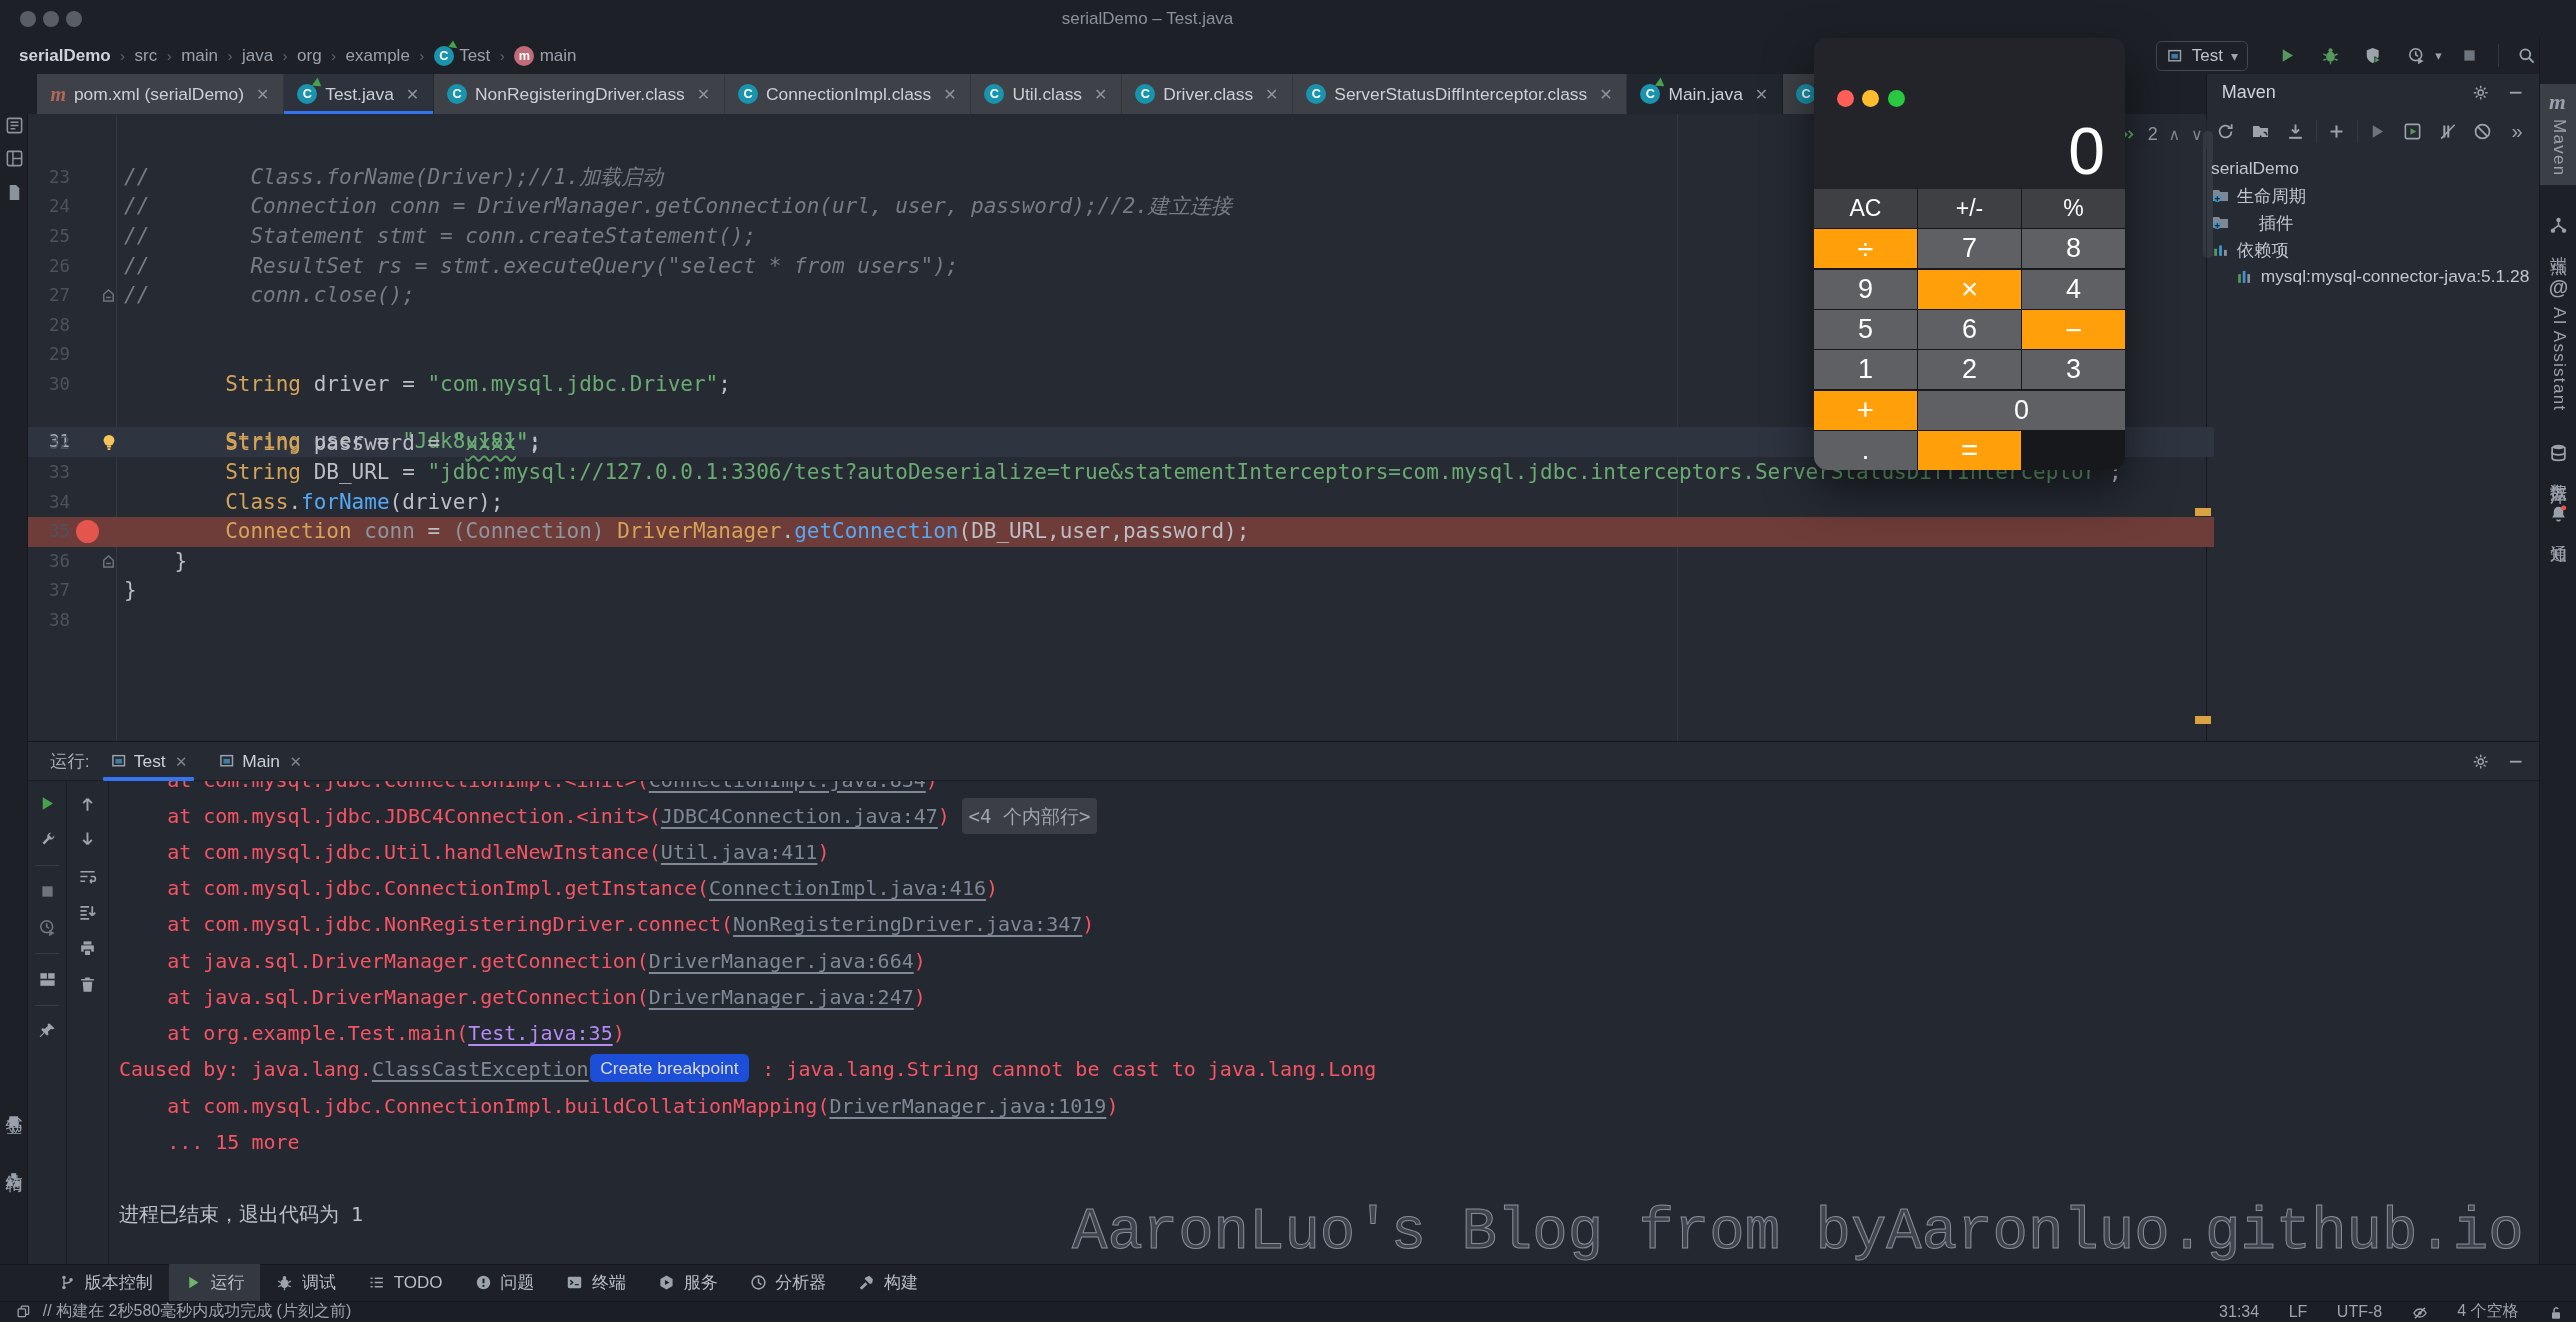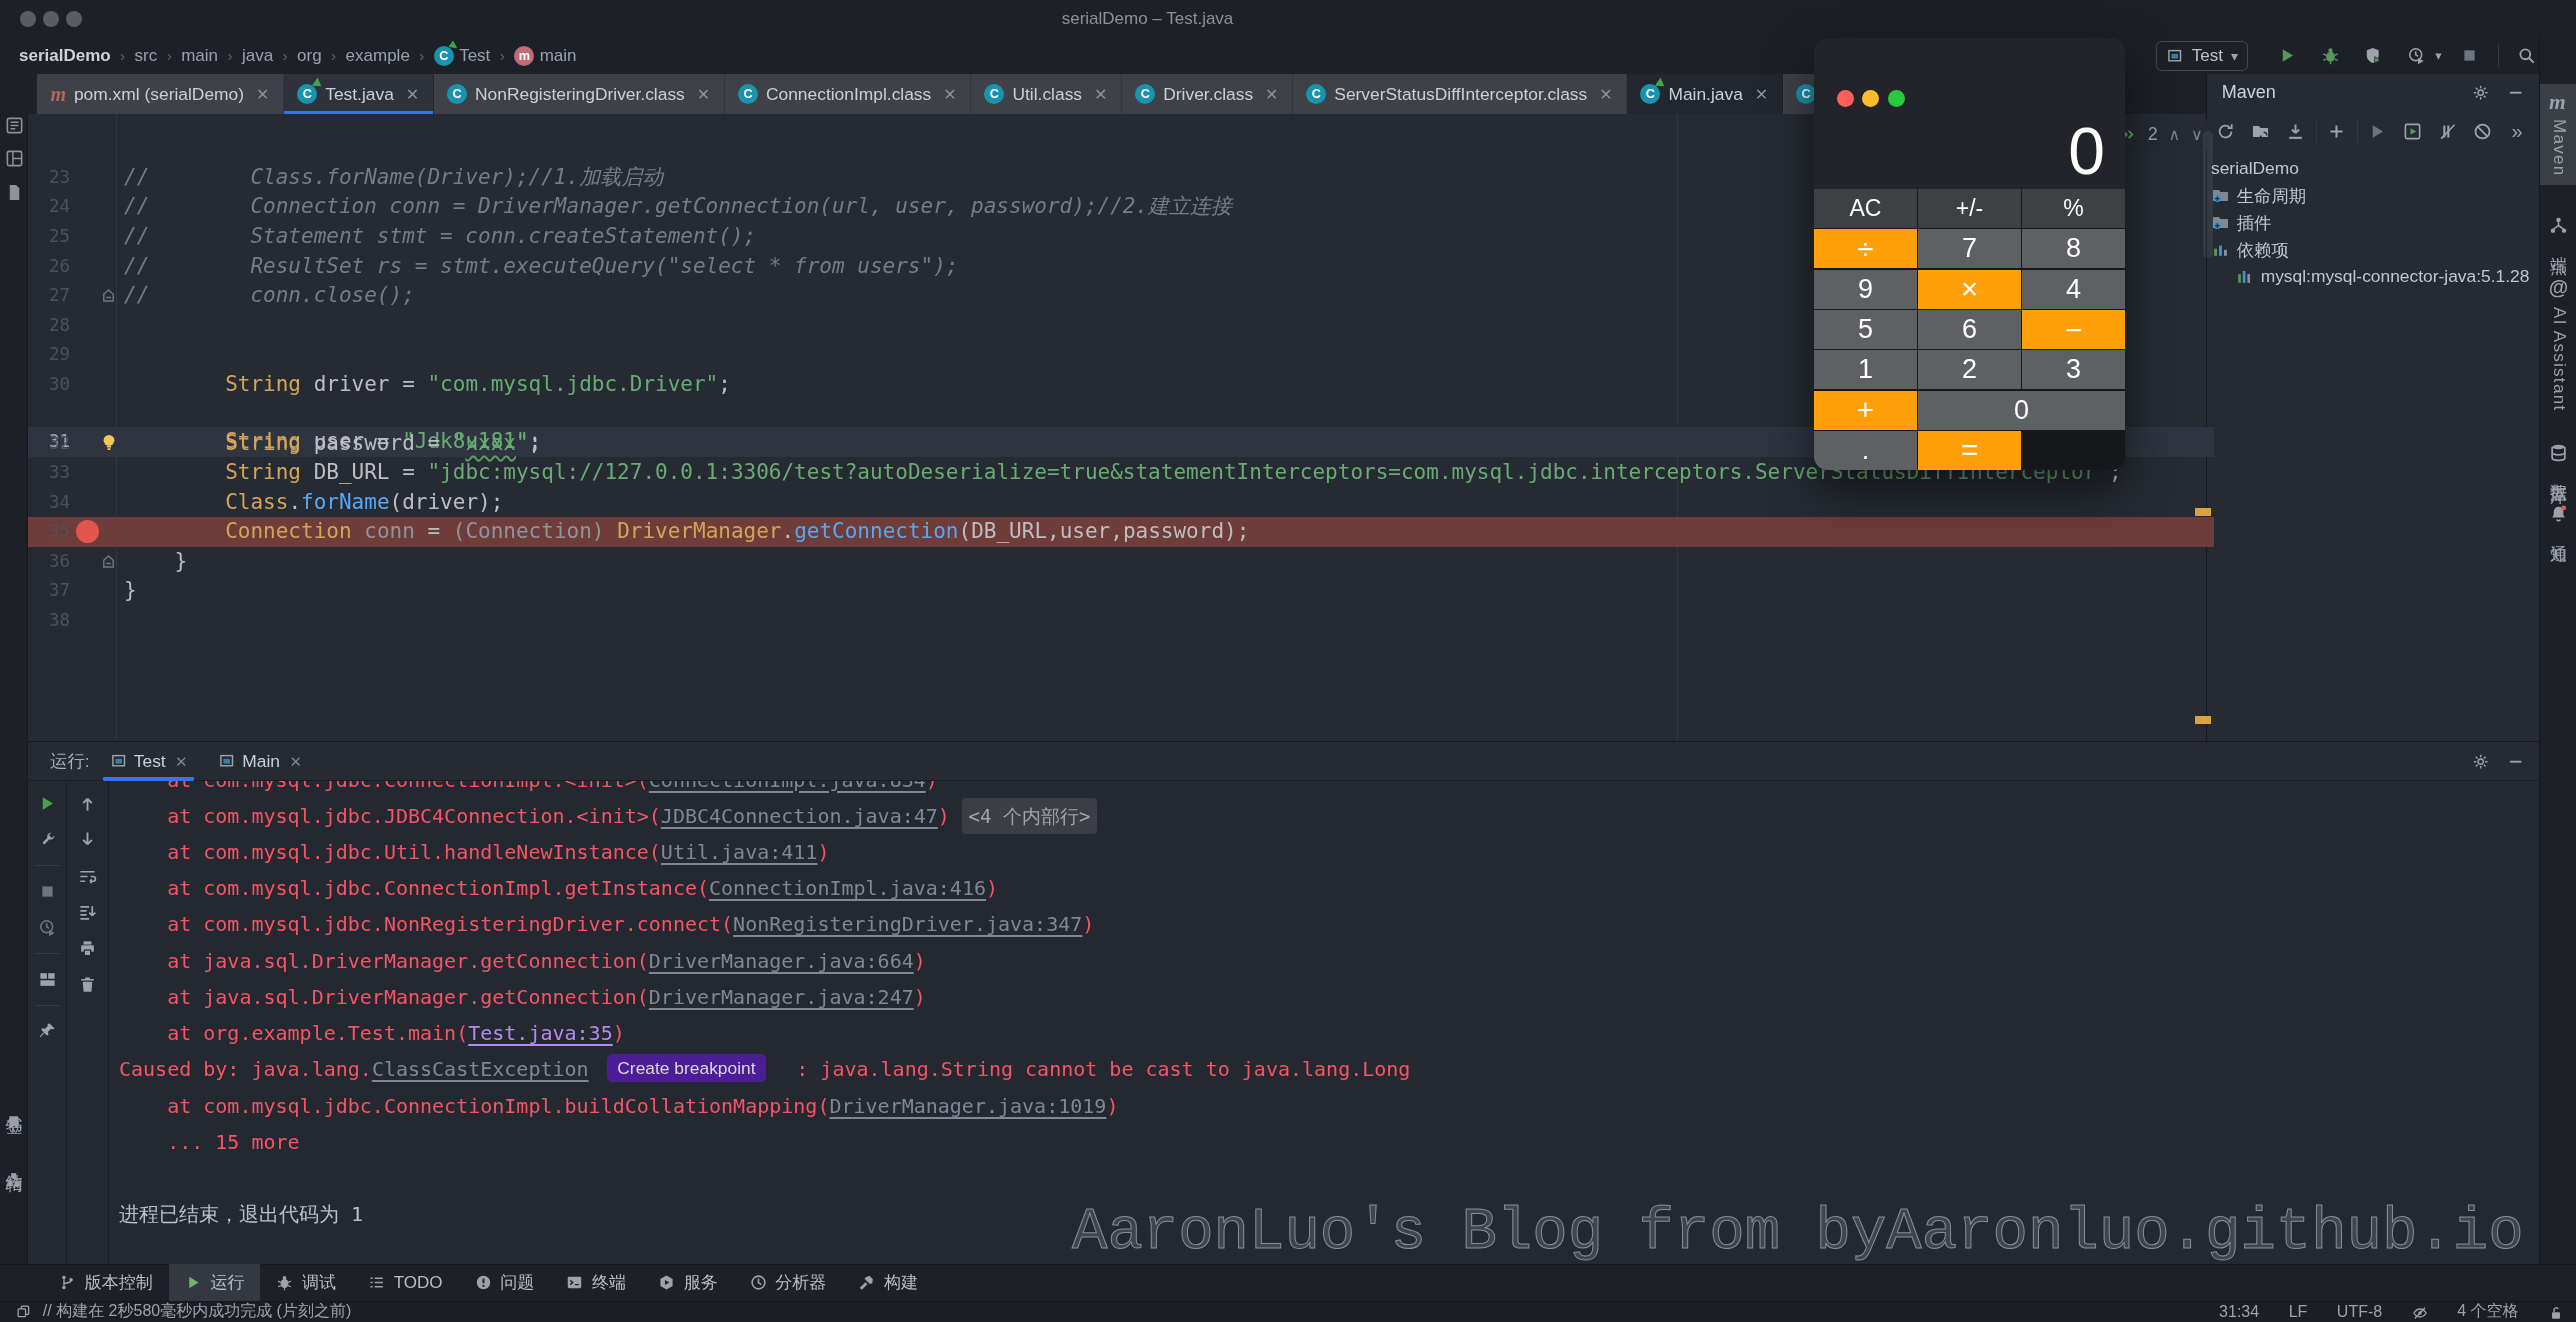--- a/index.html
+++ b/index.html
@@ -104,21 +104,21 @@
   .runcol { position:absolute; top:39px; bottom:0; display:flex; flex-direction:column; align-items:center; padding-top:8px; gap:6.7px; color:#9da3ab; }
   #runcol-a { left:0; width:39px; border-right:0.7px solid #1a1d23; }
   #runcol-b { left:39px; width:42px; border-right:0.7px solid #1a1d23; }
   .runcol .divider { width:24px; height:0.7px; background:#383d45; margin:4px 0; }
   #console { position:absolute; left:91px; top:39px; right:0; bottom:0; overflow:hidden; }
   .c-row { position:absolute; left:0; height:36px; white-space:pre; font-family:"DejaVu Sans Mono", monospace; font-size:20px; line-height:36px; }
   .ck-t { color:#f75464; }
   .ck-lk { color:#7f8894; text-decoration:underline; text-underline-offset:4px; }
   .ck-plk { color:#b48bf2; text-decoration:underline; text-underline-offset:4px; }
   .ck-gray { color:#bcc0c7; }
-  .ck-chip { display:inline-block; background:#4c1d95; color:#d7dae0; border-radius:5.4px; padding:0 10.7px; margin:0 18px;
+  .ck-chip { display:inline-block; background:#1d4ed8; color:#d7dae0; border-radius:5.4px; padding:0 10.7px; margin:0 1px;
      font-family:"Liberation Sans", sans-serif; font-size:17.4px; line-height:28px; vertical-align:2px; }
   .ck-badge { display:inline-block; background:#3b3f45; color:#9fa5ad; border-radius:4px; padding:0 6.7px; font-size:19px; }
 
   
   #bottombar { position:absolute; left:0; bottom:21.5px; width:2576px; height:37px; background:#1d2127; border-top:0.7px solid #15171c; display:flex; align-items:center; padding-left:43px; }
   .bt-item { height:37px; display:flex; align-items:center; gap:8.7px; padding:12px 16px; font-size:17px; color:#b9bec6; }
   .bt-item.active { background:#333841; }
   .bt-item .icn { width:17px; height:17px; color:#9da3ab; }
 
   
@@ -557,21 +557,21 @@
       <div class="mrow" style="padding-left: 4px;">
         <span class="icn" style="width: 19px; height: 19px;">
           <svg viewBox="0 0 24 24" fill="none">
             <path d="M2.5 5H10l2 2.5h9.5V19H2.5z" fill="#7d8796"></path>
             <circle cx="8" cy="16" r="4.2" fill="#3a96d0"></circle>
             <path d="M8 13v6M5 16h6" stroke="#262b33" stroke-width="1.5"></path>
           </svg>
         </span>
         <span>生命周期</span>
       </div>
-      <div class="mrow" style="padding-left: 4px;">
+      <div class="mrow" style="padding-left: 4px; gap: 22px;">
         <span class="icn" style="width: 19px; height: 19px;">
           <svg viewBox="0 0 24 24" fill="none">
             <path d="M2.5 5H10l2 2.5h9.5V19H2.5z" fill="#7d8796"></path>
             <circle cx="8" cy="16" r="4.2" fill="#3a96d0"></circle>
             <path d="M8 13v6M5 16h6" stroke="#262b33" stroke-width="1.5"></path>
           </svg>
         </span>
         <span>插件</span>
       </div>
       <div class="mrow" style="padding-left: 4px;">

